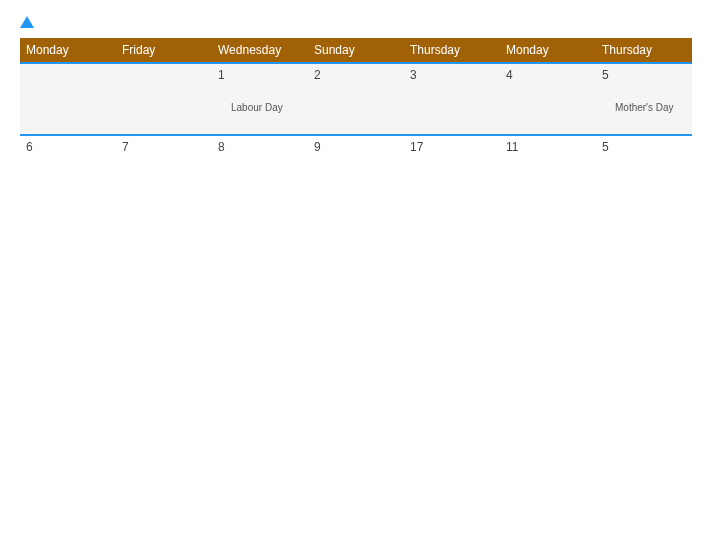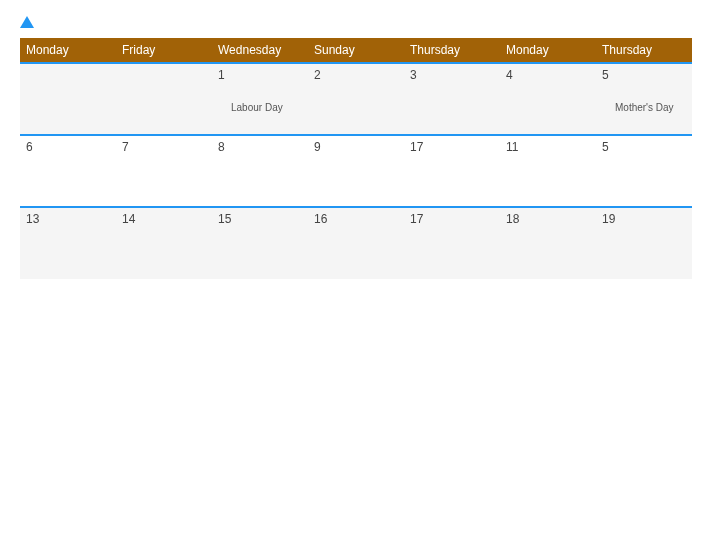--- a/index.html
+++ b/index.html
@@ -171,38 +171,15 @@
           <td>
             <span class="day-num">17</span>
           </td>
           <td>
             <span class="day-num">11</span>
           </td>
           <td>
             <span class="day-num">5</span>
           </td>
         </tr>
-        <tr>
-          <td>
-            <span class="day-num">13</span>
-          </td>
-          <td>
-            <span class="day-num">14</span>
-          </td>
-          <td>
-            <span class="day-num">15</span>
-          </td>
-          <td>
-            <span class="day-num">16</span>
-          </td>
-          <td>
-            <span class="day-num">17</span>
-          </td>
-          <td>
-            <span class="day-num">18</span>
-          </td>
-          <td>
-            <span class="day-num">19</span>
-          </td>
-        </tr>
       </tbody>
   </table>
 </div>
 
 </body></html>

